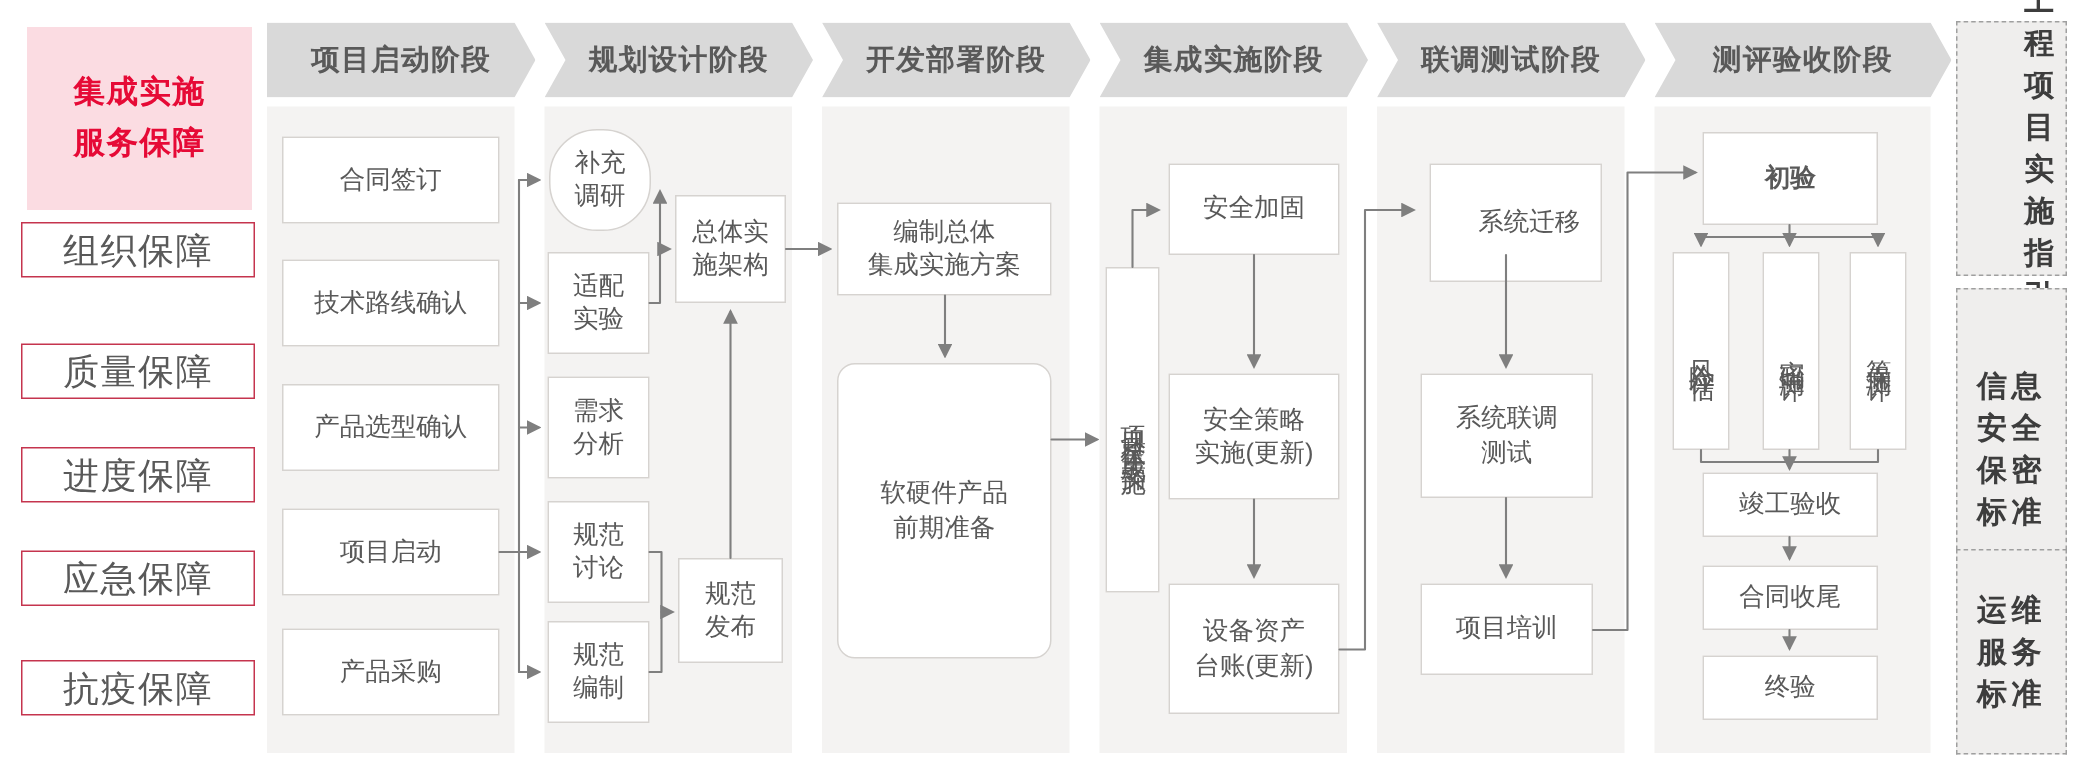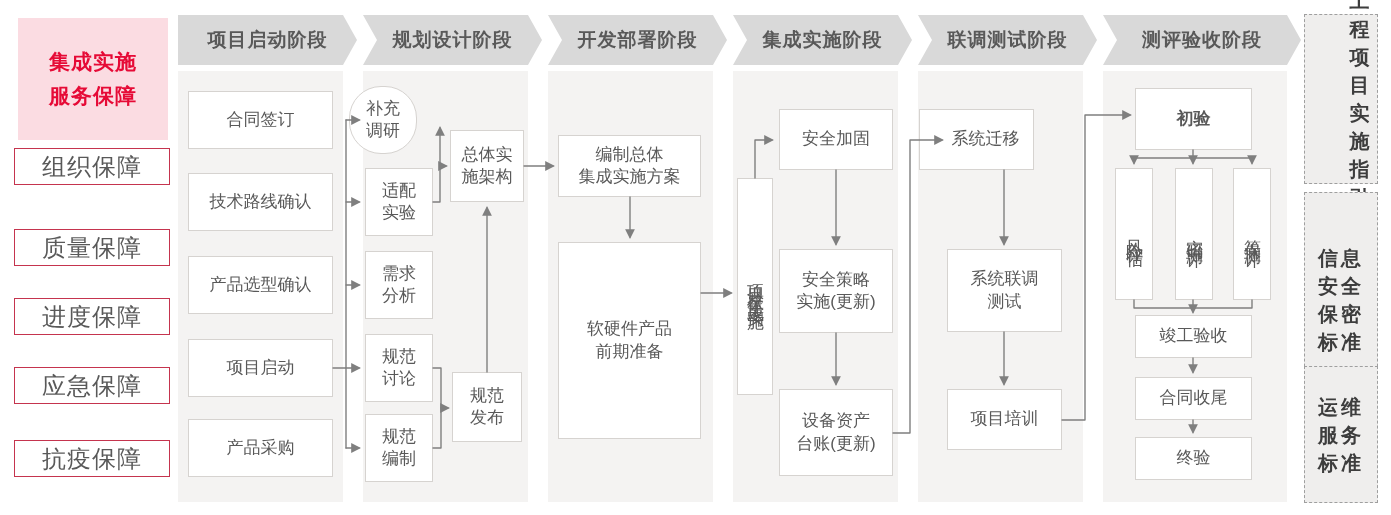--- a/index.html
+++ b/index.html
@@ -54,48 +54,48 @@
   <div class="redbox" style="top:298px;">进度保障</div>
   <div class="redbox" style="top:367px;">应急保障</div>
   <div class="redbox" style="top:440px;">抗疫保障</div>
 
   <div class="node" style="left:188px;top:91px;width:145px;height:58px;">合同签订</div>
   <div class="node" style="left:188px;top:173px;width:145px;height:58px;">技术路线确认</div>
   <div class="node" style="left:188px;top:256px;width:145px;height:58px;">产品选型确认</div>
   <div class="node" style="left:188px;top:339px;width:145px;height:58px;">项目启动</div>
   <div class="node" style="left:188px;top:419px;width:145px;height:58px;">产品采购</div>
 
-  <div class="node" style="left:349px;top:86px;width:68px;height:68px;border-radius:32px;">补充
+  <div class="node" style="left:366px;top:86px;width:68px;height:68px;border-radius:32px;">补充
 调研</div>
   <div class="node" style="left:365px;top:168px;width:68px;height:68px;">适配
 实验</div>
   <div class="node" style="left:365px;top:251px;width:68px;height:68px;">需求
 分析</div>
   <div class="node" style="left:365px;top:334px;width:68px;height:68px;">规范
 讨论</div>
   <div class="node" style="left:365px;top:414px;width:68px;height:68px;">规范
 编制</div>
   <div class="node" style="left:450px;top:130px;width:74px;height:72px;">总体实
 施架构</div>
   <div class="node" style="left:452px;top:372px;width:70px;height:70px;">规范
 发布</div>
 
   <div class="node" style="left:558px;top:135px;width:143px;height:62px;">编制总体
 集成实施方案</div>
-  <div class="node" style="left:558px;top:242px;width:143px;height:197px;">软硬件产品
+  <div class="node" style="left:558px;top:242px;width:143px;height:197px;border-radius:12px;">软硬件产品
 前期准备</div>
 
   <div class="node" style="left:737px;top:178px;width:36px;height:217px;"><span class="vtext">项目整体集成实施</span></div>
   <div class="node" style="left:779px;top:249px;width:114px;height:84px;">安全策略
 实施(更新)</div>
   <div class="node" style="left:779px;top:109px;width:114px;height:61px;">安全加固</div>
   <div class="node" style="left:779px;top:389px;width:114px;height:87px;">设备资产
 台账(更新)</div>
 
-  <div class="node" style="left:919px;top:109px;width:115px;height:61px;padding-left:18px;">系统迁移</div>
+  <div class="node" style="left:953px;top:109px;width:115px;height:79px;padding-left:18px;">系统迁移</div>
   <div class="node" style="left:947px;top:249px;width:115px;height:83px;">系统联调
 测试</div>
   <div class="node" style="left:947px;top:389px;width:115px;height:61px;">项目培训</div>
 
   <div class="node" style="left:1135px;top:88px;width:117px;height:62px;font-weight:bold;">初验</div>
   <div class="node" style="left:1115px;top:168px;width:38px;height:132px;"><span class="vtext">风险评估</span></div>
   <div class="node" style="left:1175px;top:168px;width:38px;height:132px;"><span class="vtext">密码测评</span></div>
   <div class="node" style="left:1233px;top:168px;width:38px;height:132px;"><span class="vtext">等保测评</span></div>
   <div class="node" style="left:1135px;top:315px;width:117px;height:43px;">竣工验收</div>
   <div class="node" style="left:1135px;top:377px;width:117px;height:43px;">合同收尾</div>

